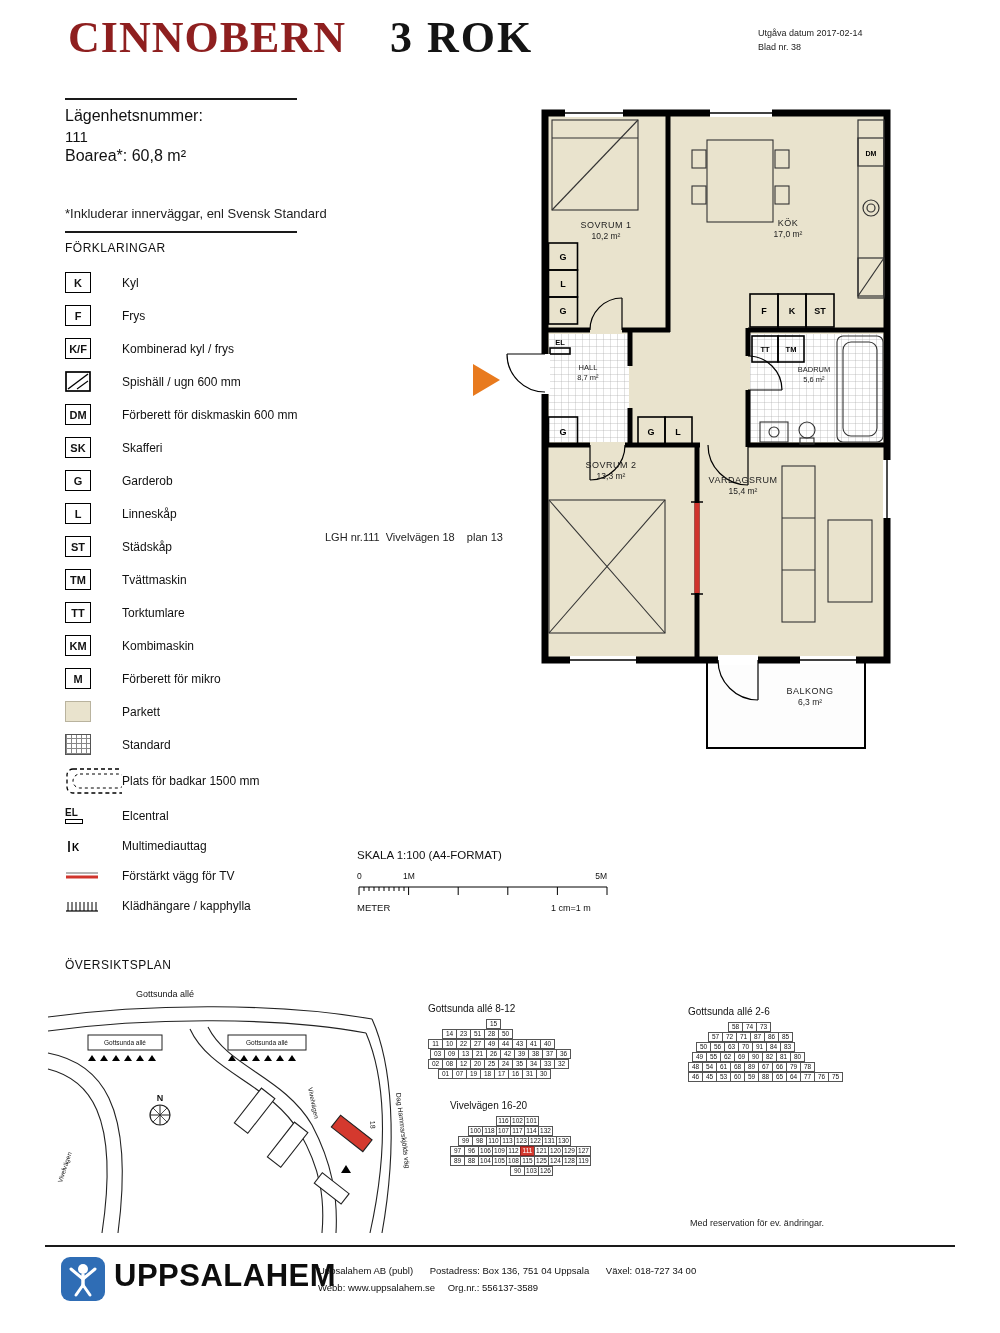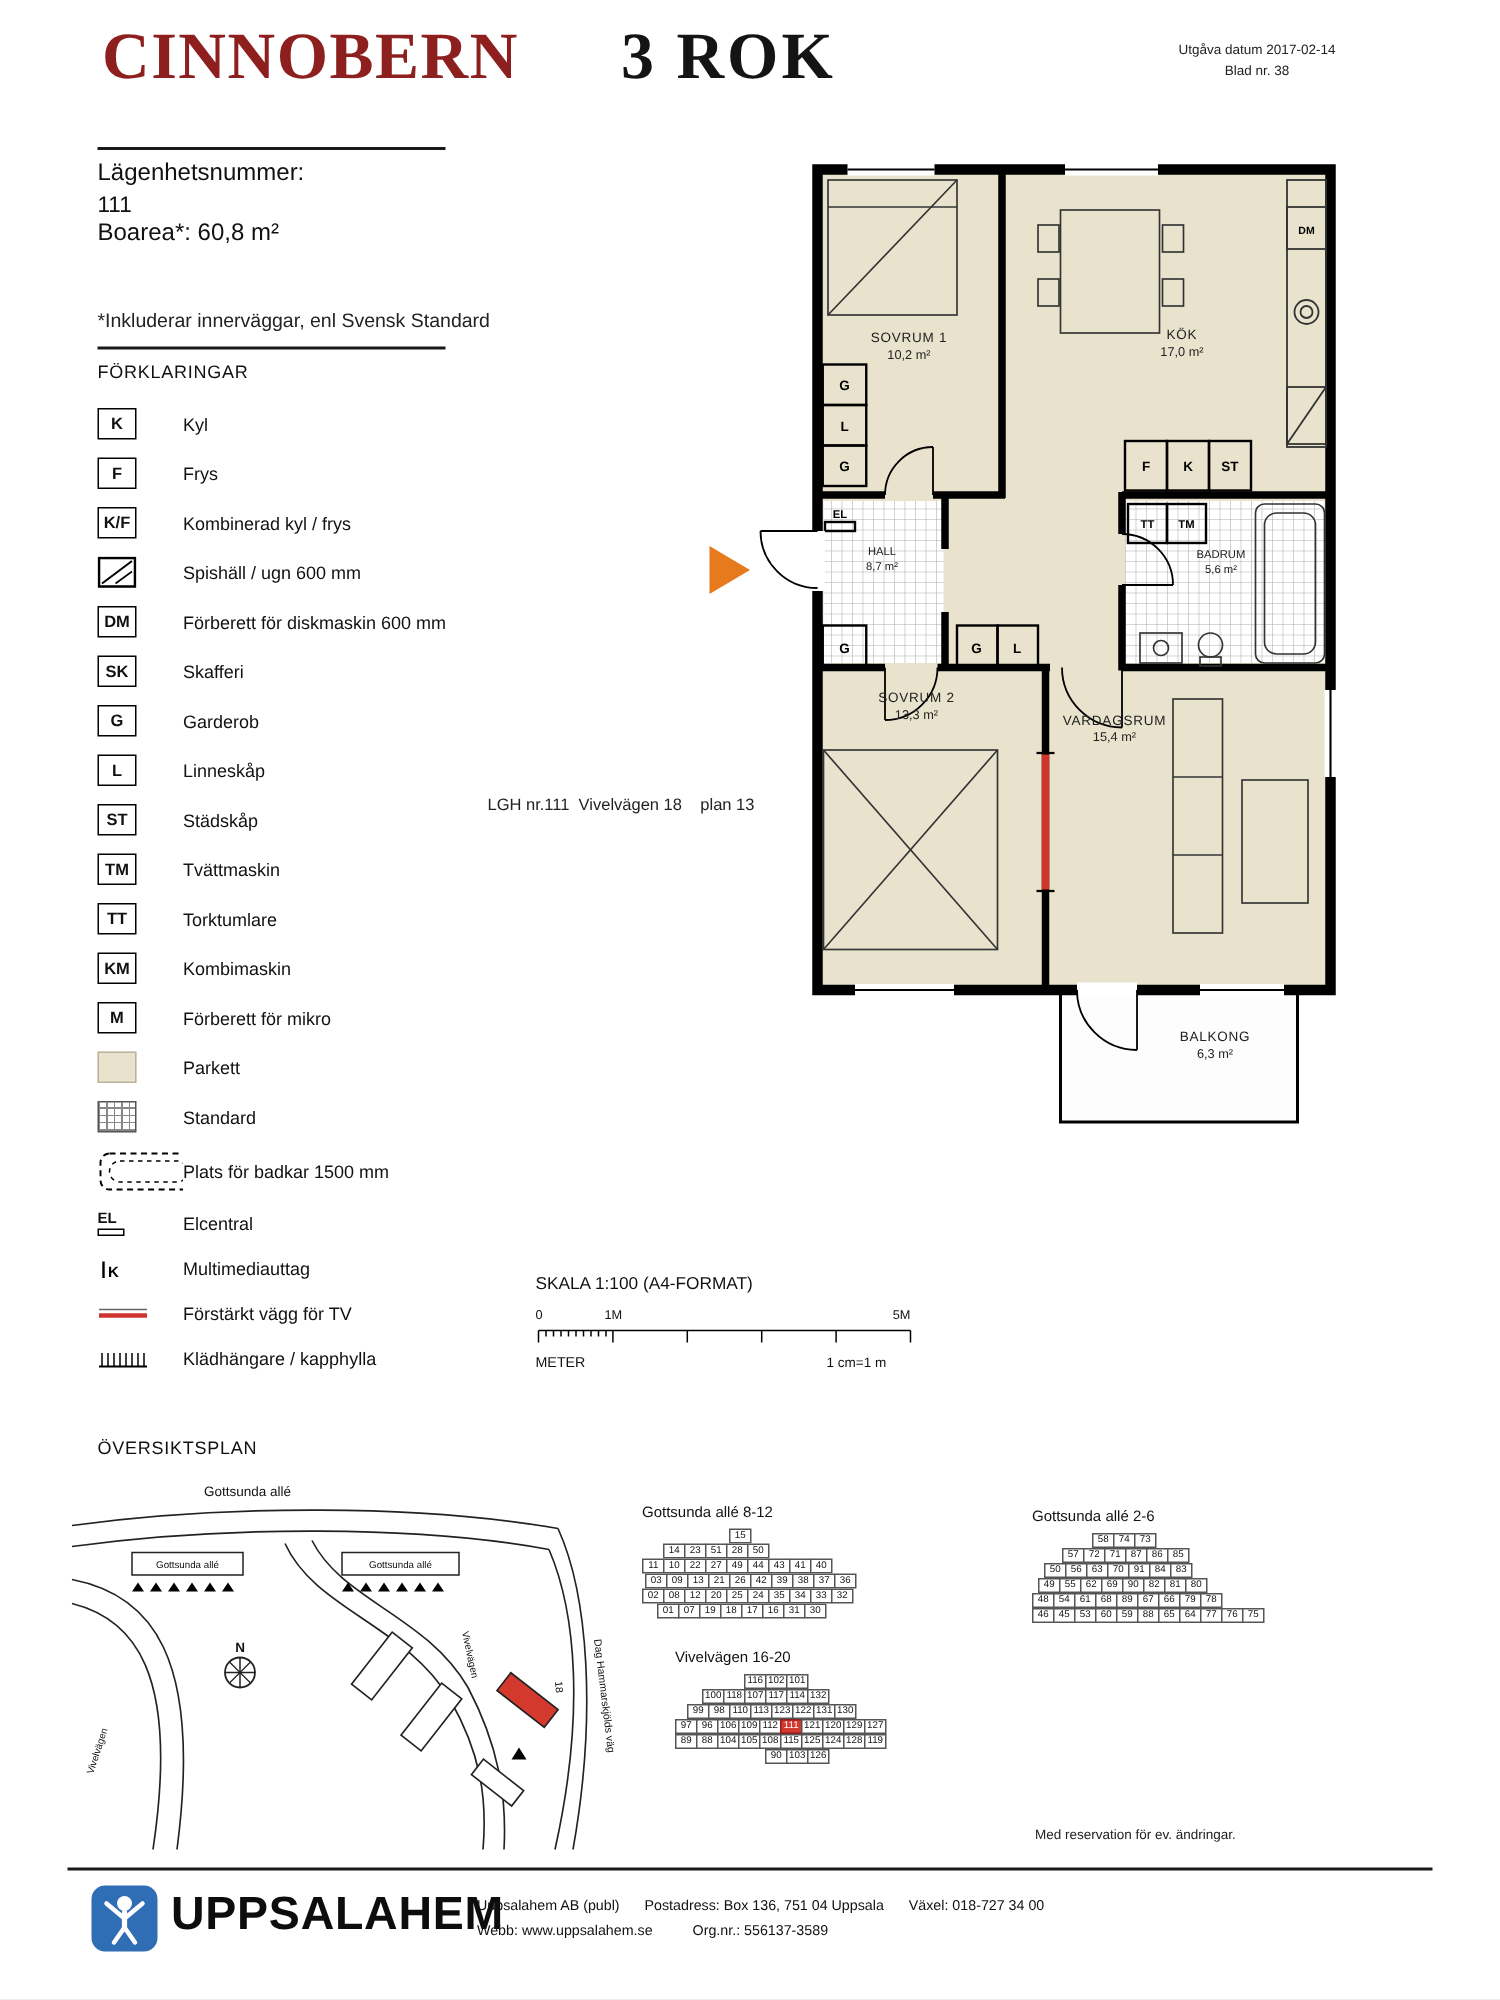--- a/index.html
+++ b/index.html
@@ -3,25 +3,25 @@
 <meta charset="utf-8">
 <style>
   html,body{margin:0;padding:0;background:#e0e0e0}
   .page{position:relative;width:1000px;height:1333px;background:#fff;margin:0 auto;
         font-family:"Liberation Sans",sans-serif;color:#111;overflow:hidden}
   .abs{position:absolute}
   .b{font-weight:normal}
   .rule{position:absolute;height:2px;background:#1a1a1a}
   svg{font-family:"Liberation Sans",sans-serif}
 
-  .title-row{position:absolute;left:68px;top:14px;display:flex;gap:68px;
+  .title-row{position:absolute;left:68px;top:14px;display:flex;gap:44px;
              font-family:"Liberation Serif",serif;font-weight:bold;font-size:44px;line-height:1.1}
   .title-main{color:#8e1f1f;letter-spacing:1px}
   .title-sub{color:#141414;letter-spacing:2px}
-  .doc-meta{position:absolute;left:758px;top:26px;width:160px;text-align:center;font-size:9px;line-height:1.6;color:#222}
+  .doc-meta{position:absolute;left:758px;top:26px;width:160px;text-align:left;font-size:9px;line-height:1.6;color:#222}
 
   .info{position:absolute;left:65px;top:106px;font-size:16px;line-height:1.3}
   .info .num{font-size:15px}
   .footnote{position:absolute;left:65px;top:206px;font-size:13px;color:#222}
   .sec-title{position:absolute;font-size:12px;font-weight:normal;letter-spacing:.5px}
 
   .legend{position:absolute;left:65px;top:266px;width:310px}
   .lg-row{display:flex;align-items:center;height:33px}
   .lg-sym{width:57px;display:flex;align-items:center}
   .lg-box{display:inline-flex;align-items:center;justify-content:center;min-width:26px;height:21px;
@@ -516,17 +516,17 @@
   </svg>
   <div class="brand">UPPSALAHEM</div>
   <div class="footer-text">
     <div>
       <span class="b">Uppsalahem AB</span><span> (publ)</span>
       <span class="b" style="margin-left:14px">Postadress:</span><span> Box 136, 751 04 Uppsala</span>
       <span class="b" style="margin-left:14px">Växel:</span><span> 018-727 34 00</span>
     </div>
     <div>
       <span class="b">Webb:</span><span> www.uppsalahem.se</span>
-      <span class="b" style="margin-left:24px">Org.nr.:</span><span> 556137-3589</span>
+      <span class="b" style="margin-left:10px">Org.nr.:</span><span> 556137-3589</span>
     </div>
   </div>
 
 </div>
 
 </body></html>

